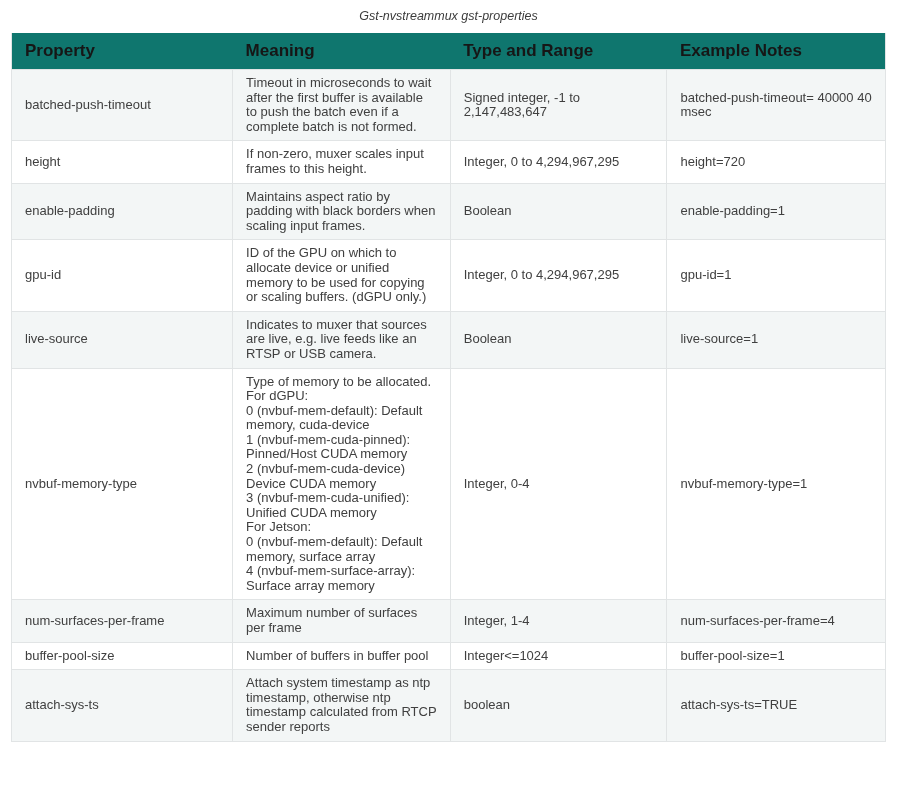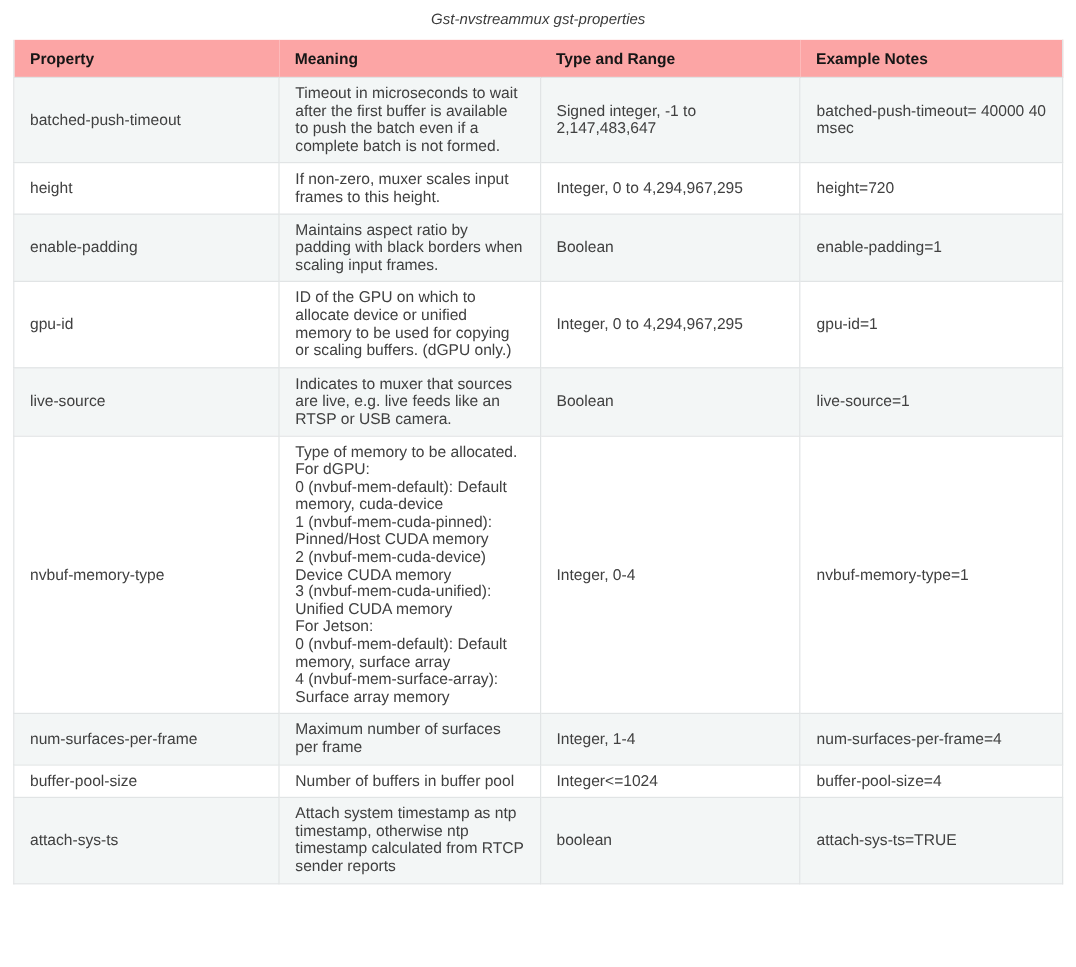--- a/index.html
+++ b/index.html
@@ -31,24 +31,24 @@
     border: 1px solid #e1e4e5;
     background: #ffffff;
   }
   table.props-table col.c1 { width: 25.3%; }
   table.props-table col.c2 { width: 24.9%; }
   table.props-table col.c3 { width: 24.8%; }
   table.props-table col.c4 { width: 25.0%; }
   table.props-table th {
     text-align: left;
     font-weight: bold;
-    font-size: 13px;
+    font-size: 17px;
     color: #161616;
     padding: 8px 13px;
-    background: #fca5a5;
+    background: #0f766e;
     border-bottom: 1px solid #e1e4e5;
     border-top: 1px solid #ffffff;
     vertical-align: middle;
   }
   table.props-table td {
     font-size: 13px;
     line-height: 14.6px;
     color: #404040;
     padding: 6px 13px;
     border: 1px solid #e1e4e5;
@@ -133,21 +133,21 @@
       <tr>
         <td>num-surfaces-per-frame</td>
         <td>Maximum number of surfaces per frame</td>
         <td>Integer, 1-4</td>
         <td>num-surfaces-per-frame=4</td>
       </tr>
       <tr>
         <td>buffer-pool-size</td>
         <td>Number of buffers in buffer pool</td>
         <td>Integer&lt;=1024</td>
-        <td>buffer-pool-size=4</td>
+        <td>buffer-pool-size=1</td>
       </tr>
       <tr>
         <td>attach-sys-ts</td>
         <td>Attach system timestamp as ntp timestamp, otherwise ntp timestamp calculated from RTCP sender reports</td>
         <td>boolean</td>
         <td>attach-sys-ts=TRUE</td>
       </tr>
     </tbody>
   </table>
 

